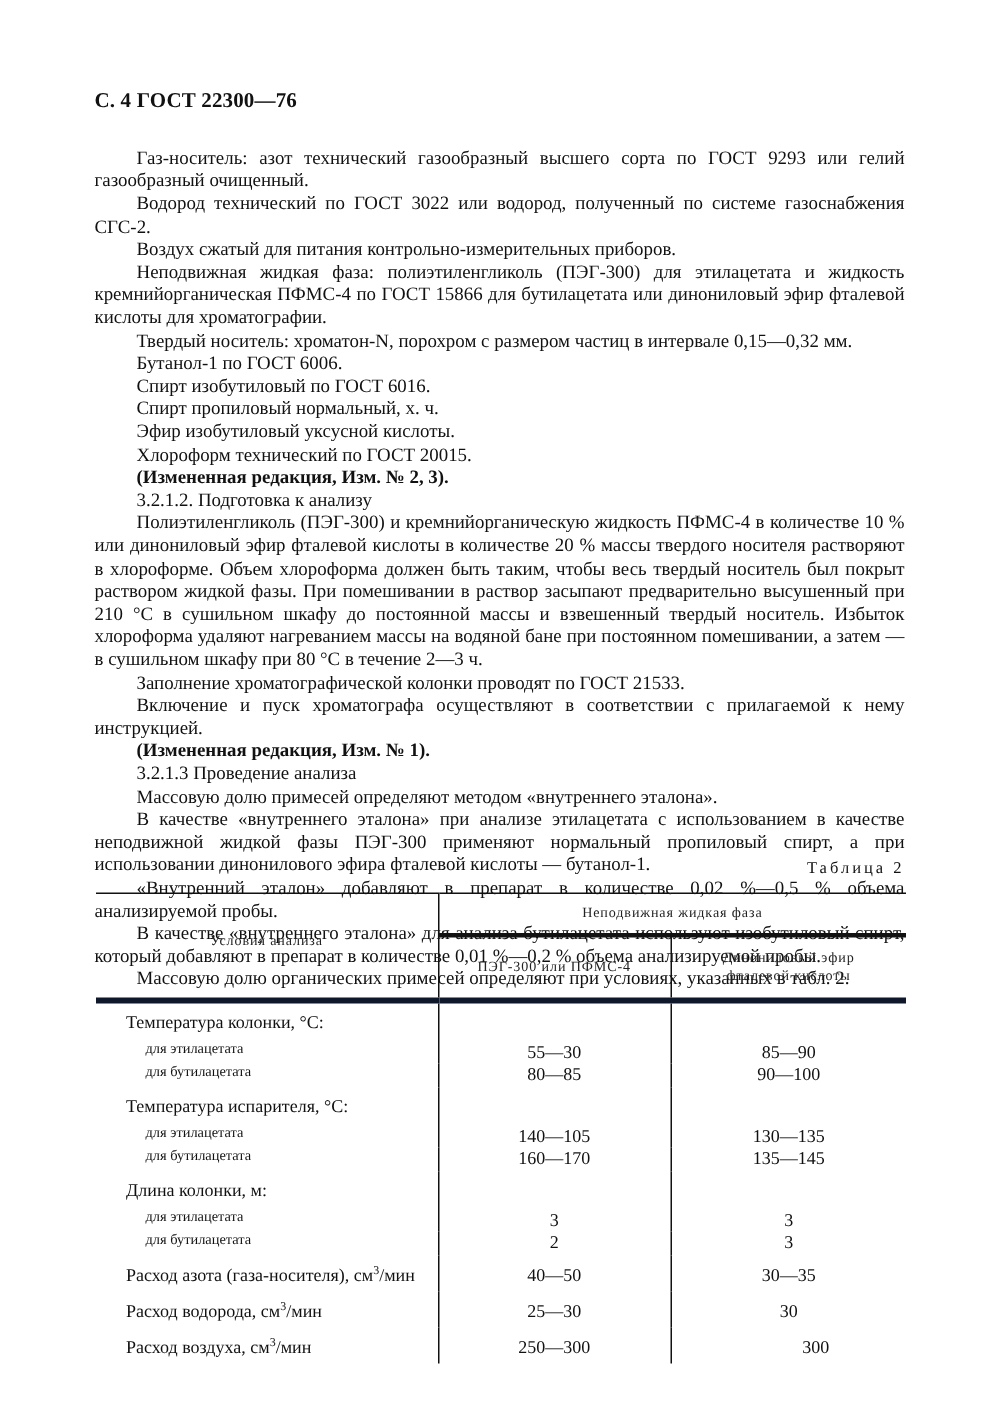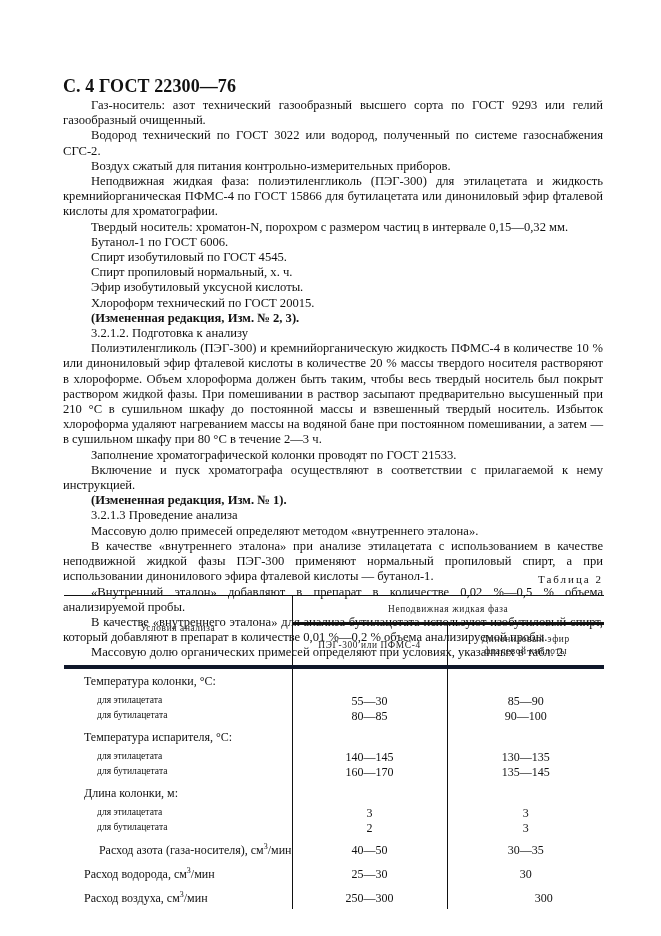--- a/index.html
+++ b/index.html
@@ -2,22 +2,22 @@
 <html><head>
 <meta charset="utf-8">
 <style>
   html, body { margin: 0; padding: 0; background: #ffffff; }
   body {
     width: 661px; height: 936px; position: relative; overflow: hidden;
     font-family: "Liberation Serif", "DejaVu Serif", serif;
     color: #111111;
   }
   .header {
-    position: absolute; left: 63px; top: 76px;
-    font-weight: bold; font-size: 18px; letter-spacing: 0.1px;
+    position: absolute; left: 63px; top: 60px;
+    font-weight: bold; font-size: 14px; letter-spacing: 0.1px;
   }
   .body-text {
     position: absolute; left: 63px; top: 98px; width: 540px;
     font-size: 12.6px; line-height: 15.2px; text-align: justify;
   }
   .body-text p { margin: 0; text-indent: 28px; }
   .body-text p.bold { font-weight: bold; }
   .table-caption {
     position: absolute; left: 63px; top: 573px; width: 540px;
     text-align: right; font-size: 11px; letter-spacing: 2px;
@@ -45,21 +45,21 @@
 
 <div class="header">С. 4 ГОСТ 22300—76</div>
 
 <div class="body-text">
   <p>Газ-носитель: азот технический газообразный высшего сорта по ГОСТ 9293 или гелий газообразный очищенный.</p>
   <p>Водород технический по ГОСТ 3022 или водород, полученный по системе газоснабжения СГС-2.</p>
   <p>Воздух сжатый для питания контрольно-измерительных приборов.</p>
   <p>Неподвижная жидкая фаза: полиэтиленгликоль (ПЭГ-300) для этилацетата и жидкость кремнийорганическая ПФМС-4 по ГОСТ 15866 для бутилацетата или динониловый эфир фталевой кислоты для хроматографии.</p>
   <p>Твердый носитель: хроматон-N, порохром с размером частиц в интервале 0,15—0,32 мм.</p>
   <p>Бутанол-1 по ГОСТ 6006.</p>
-  <p>Спирт изобутиловый по ГОСТ 4545.</p>
+  <p>Спирт изобутиловый по ГОСТ 6016.</p>
   <p>Спирт пропиловый нормальный, х. ч.</p>
   <p>Эфир изобутиловый уксусной кислоты.</p>
   <p>Хлороформ технический по ГОСТ 20015.</p>
   <p class="bold">(Измененная редакция, Изм. № 2, 3).</p>
   <p>3.2.1.2. Подготовка к анализу</p>
   <p>Полиэтиленгликоль (ПЭГ-300) и кремнийорганическую жидкость ПФМС-4 в количестве 10 % или динониловый эфир фталевой кислоты в количестве 20 % массы твердого носителя растворяют в хлороформе. Объем хлороформа должен быть таким, чтобы весь твердый носитель был покрыт раствором жидкой фазы. При помешивании в раствор засыпают предварительно высушенный при 210 °С в сушильном шкафу до постоянной массы и взвешенный твердый носитель. Избыток хлороформа удаляют нагреванием массы на водяной бане при постоянном помешивании, а затем — в сушильном шкафу при 80 °С в течение 2—3 ч.</p>
   <p>Заполнение хроматографической колонки проводят по ГОСТ 21533.</p>
   <p>Включение и пуск хроматографа осуществляют в соответствии с прилагаемой к нему инструкцией.</p>
   <p class="bold">(Измененная редакция, Изм. № 1).</p>
   <p>3.2.1.3 Проведение анализа</p>
@@ -104,21 +104,21 @@
     <td class="vline-l val">90—100</td>
   </tr>
 
   <tr>
     <td class="row-label" style="padding-top:5px; height:20px;">Температура испарителя, °С:</td>
     <td class="vline-l"></td>
         <td class="vline-l"></td>
   </tr>
   <tr>
     <td class="row-sub" style="height:13px;">для этилацетата</td>
-    <td class="vline-l val">140—145</td>
+    <td class="vline-l val">140—105</td>
     <td class="vline-l val">130—135</td>
   </tr>
   <tr>
     <td class="row-sub" style="height:16px;">для бутилацетата</td>
     <td class="vline-l val">160—170</td>
     <td class="vline-l val">135—145</td>
   </tr>
 
   <tr>
     <td class="row-label" style="padding-top:5px; height:20px;">Длина колонки, м:</td>
@@ -130,21 +130,21 @@
     <td class="vline-l val">3</td>
     <td class="vline-l val">3</td>
   </tr>
   <tr>
     <td class="row-sub" style="height:16px;">для бутилацетата</td>
     <td class="vline-l val">2</td>
     <td class="vline-l val">3</td>
   </tr>
 
   <tr>
-    <td class="row-label" style="padding-top:6px; height:18px;text-align:right;">
+    <td class="row-label" style="padding-top:6px; height:18px;">
       <span>Расход азота (газа-носителя), см</span><span class="sup">3</span><span>/мин</span>
     </td>
     <td class="vline-l val" style="padding-top:6px;text-align:center;">40—50</td>
     <td class="vline-l val" style="padding-top:6px;">30—35</td>
   </tr>
   <tr>
     <td class="row-label" style="padding-top:6px; height:18px;">
       <span>Расход водорода, см</span><span class="sup">3</span><span>/мин</span>
     </td>
     <td class="vline-l val" style="padding-top:6px;">25—30</td>

